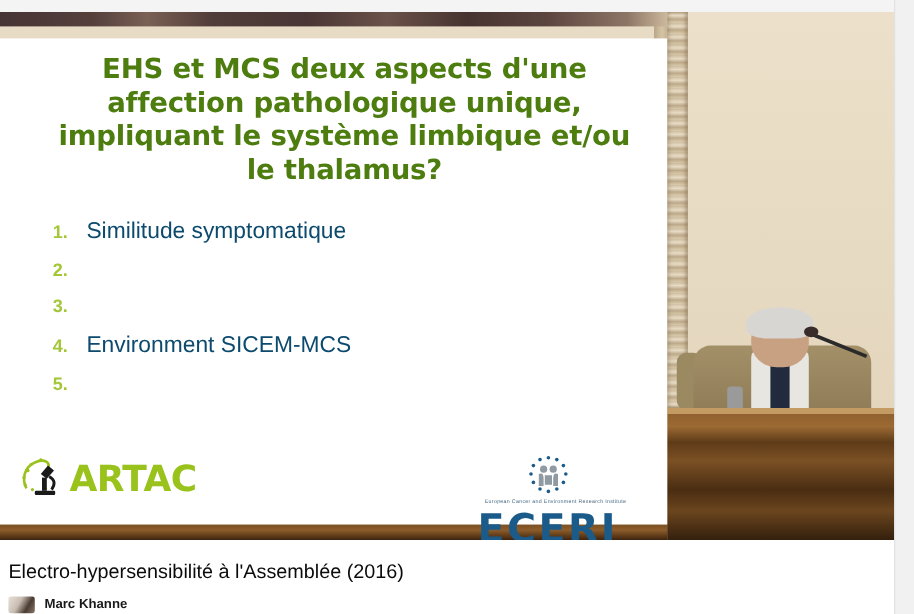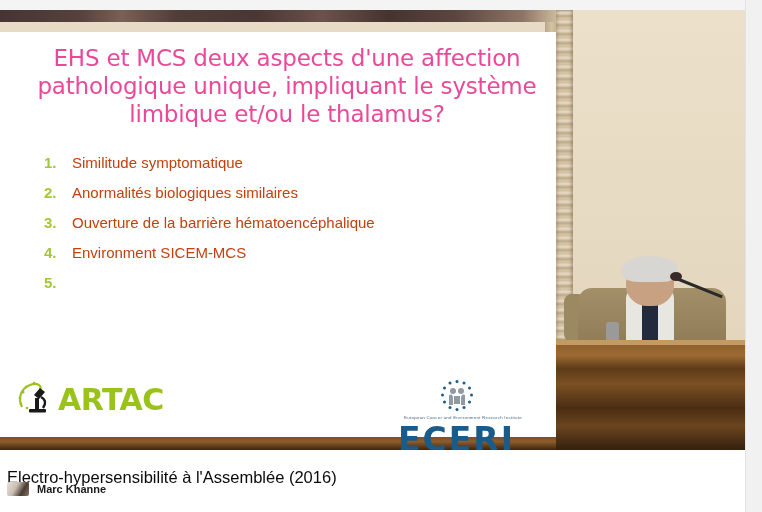--- a/index.html
+++ b/index.html
@@ -184,23 +184,23 @@
   .slide {
     position: absolute;
     top: 22px; left: 0;
     width: 556px; height: 405px;
     background: #ffffff;
   }
 
   .slide-title {
     margin: 12px 18px 0 36px;
     text-align: center;
-    color: #ec4899;
+    color: #4d7c0f;
     font-family: "DejaVu Sans", sans-serif;
-    font-weight: normal;
+    font-weight: bold;
     font-size: 23px;
     line-height: 28px;
     letter-spacing: -0.2px;
   }
 
   .slide-list {
     margin: 26px 0 0 0;
     padding: 0;
     list-style: none;
   }
@@ -213,22 +213,22 @@
     color: #262626;
   }
   .li-num {
     width: 28px;
     color: #a4c639;
     font-weight: bold;
     font-size: 15px;
     flex: 0 0 auto;
   }
   .li-text {
-    color: #c2410c;
-    font-size: 15px;
+    color: #0c4a6e;
+    font-size: 19px;
   }
 
   
   .logo-row {
     position: absolute;
     left: 0; bottom: 6px;
     width: 556px; height: 58px;
   }
   .artac {
     position: absolute;
@@ -279,21 +279,21 @@
   .video-title {
     position: absolute;
     left: 7px; top: 18px;
     font-size: 16.5px;
     color: #0b0b0b;
     font-weight: normal;
     white-space: nowrap;
   }
   .channel-row {
     position: absolute;
-    left: 7px; top: 32px;
+    left: 7px; top: 47px;
     display: flex;
     align-items: center;
     gap: 8px;
   }
   .channel-avatar {
     width: 22px; height: 14px;
     background: linear-gradient(120deg,#e8e2db 0%, #c9bdb1 40%, #4a3c33 70%, #8a7766 100%);
     border-radius: 2px;
     flex: 0 0 auto;
   }
@@ -337,25 +337,23 @@
 
       <div class="slide-title">EHS et MCS deux aspects d'une affection pathologique unique, impliquant le système limbique et/ou le thalamus?</div>
 
       <ul class="slide-list">
         <li>
           <span class="li-num">1.</span>
           <span class="li-text">Similitude symptomatique</span>
         </li>
         <li>
           <span class="li-num">2.</span>
-          <span class="li-text">Anormalités biologiques similaires</span>
         </li>
         <li>
           <span class="li-num">3.</span>
-          <span class="li-text">Ouverture de la barrière hématoencéphalique</span>
         </li>
         <li>
           <span class="li-num">4.</span>
           <span class="li-text">Environment SICEM-MCS</span>
         </li>
         <li>
           <span class="li-num">5.</span>
         </li>
       </ul>
 

